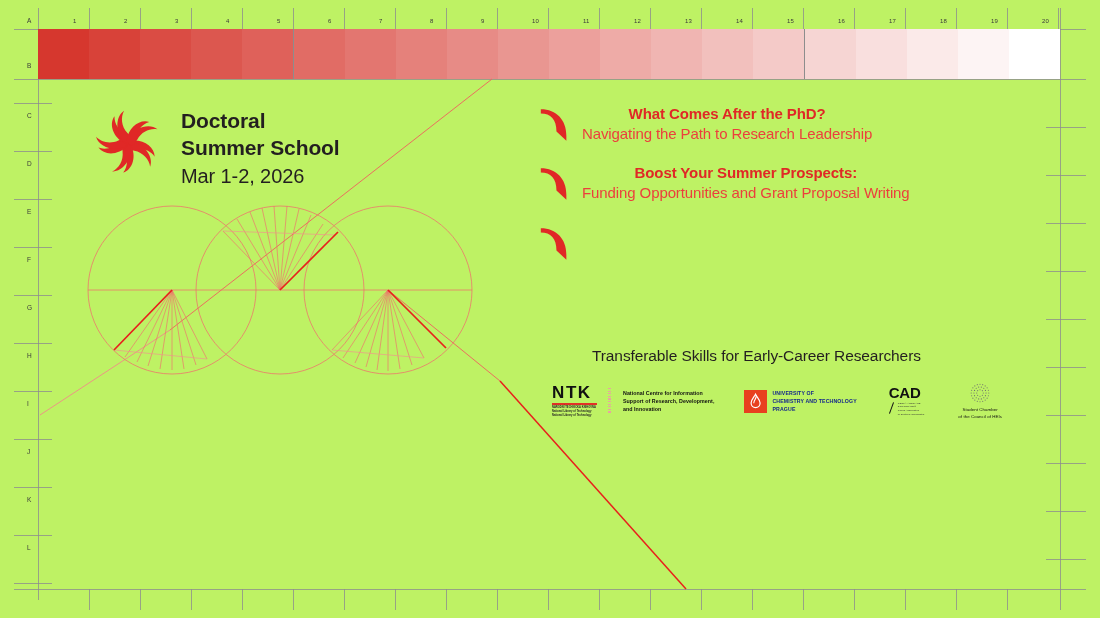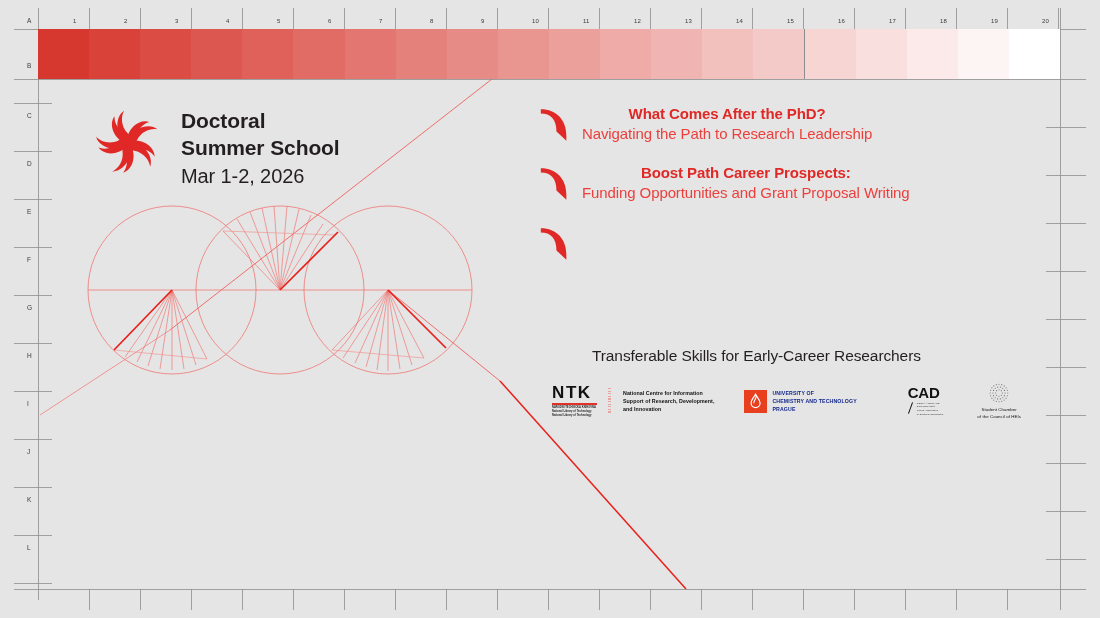--- a/index.html
+++ b/index.html
@@ -9,21 +9,21 @@
   }
   body {
     font-family: "Liberation Sans", sans-serif;
     -webkit-font-smoothing: antialiased;
   }
 
   #poster {
     position: relative;
     width: 1100px;
     height: 618px;
-    background: #e5e5e5;
+    background: #bef264;
     overflow: hidden;
   }
 
   
   .rule-layer {
     position: absolute;
     left: 0; top: 0;
     width: 1100px; height: 618px;
     pointer-events: none;
   }
@@ -193,21 +193,21 @@
   }
   .uct-desc {
     font-size: 5.2px;
     font-weight: bold;
     color: #12258b;
     line-height: 1.6;
     letter-spacing: .15px;
     white-space: pre-line;
   }
 
-  #sponsor-cad { margin-left: 51px; }
+  #sponsor-cad { margin-left: 32px; }
   .cad-word {
     font-size: 15px;
     font-weight: bold;
     color: #111;
     letter-spacing: -0.3px;
     line-height: 1;
   }
   .cad-sub {
     font-size: 2.5px;
     color: #333;
@@ -489,21 +489,21 @@
         <div class="session-text">
           <div class="session-title">What Comes After the PhD?</div>
           <div class="session-sub">Navigating the Path to Research Leadership</div>
         </div>
       </div>
       <div class="session">
         <svg class="bullet" viewBox="0 0 34 40">
           <path d="M1 1 C 20 1 32 14 32 33 L 32 39 L 20 28 C 20 13 13 6 1 6 Z" fill="#e02826"></path>
         </svg>
         <div class="session-text">
-          <div class="session-title">Boost Path Career Prospects:</div>
+          <div class="session-title">Boost Your Summer Prospects:</div>
           <div class="session-sub">Funding Opportunities and Grant Proposal Writing</div>
         </div>
       </div>
       <div class="session">
         <svg class="bullet" viewBox="0 0 34 40">
           <path d="M1 1 C 20 1 32 14 32 33 L 32 39 L 20 28 C 20 13 13 6 1 6 Z" fill="#e02826"></path>
         </svg>
       </div>
     </div>
 

